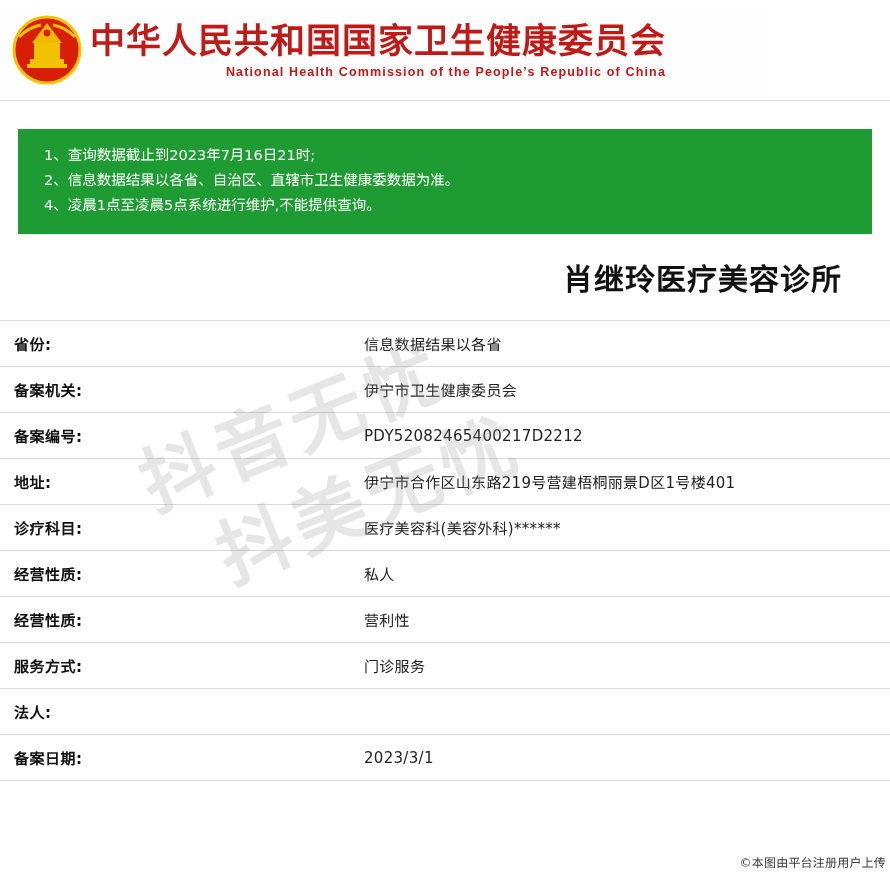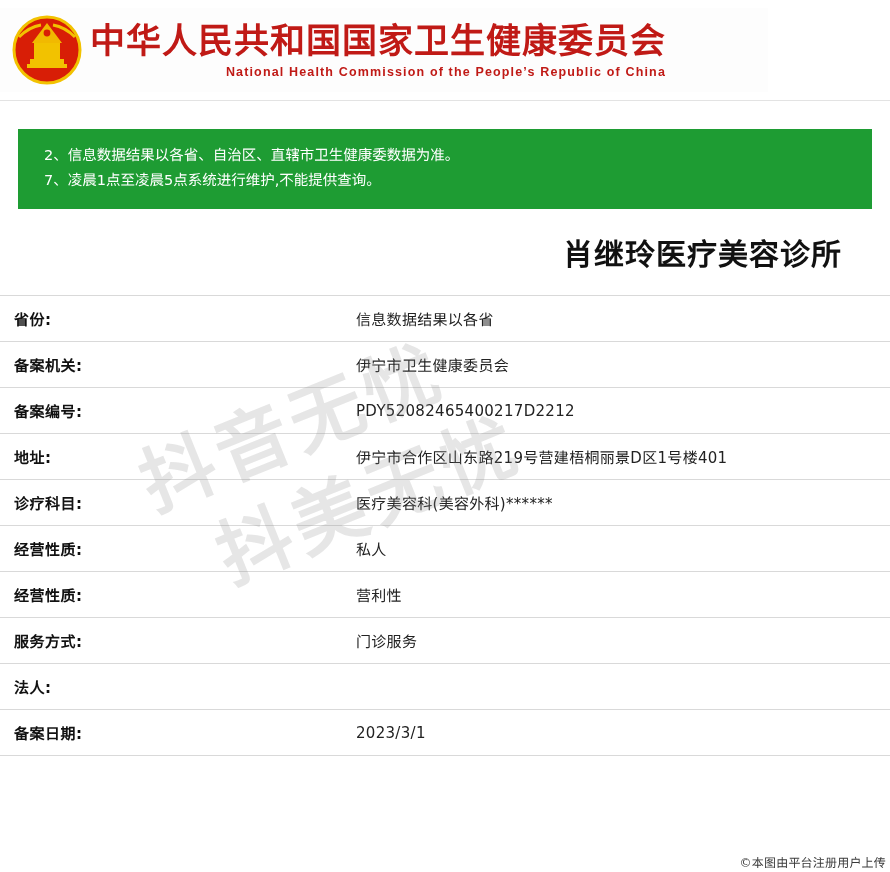--- a/index.html
+++ b/index.html
@@ -109,21 +109,21 @@
   }
   .info-table tr {
     height: 46px;
   }
   .info-table td {
     border-top: 1px solid #d9d9d9;
     border-bottom: 1px solid #d9d9d9;
     font-size: 15px;
     font-family: "DejaVu Sans", "Liberation Sans", sans-serif;
     vertical-align: middle;
-    padding: 0;
+    padding: 8px;
     background: #ffffff;
   }
   td.label-cell {
     width: 334px;
     padding-left: 14px;
     font-weight: bold;
     color: #111111;
     letter-spacing: 0.5px;
   }
   td.value-cell {
@@ -184,22 +184,23 @@
       </svg>
     </div>
     <div class="header-text">
       <div class="header-cn">中华人民共和国国家卫生健康委员会</div>
       <div class="header-en">National Health Commission of the People’s Republic of China</div>
     </div>
   </div>
 </div>
 
 <div class="notice">
+  <div class="notice-line">1、查询数据截止到2023年7月16日21时;</div>
   <div class="notice-line">2、信息数据结果以各省、自治区、直辖市卫生健康委数据为准。</div>
-  <div class="notice-line">7、凌晨1点至凌晨5点系统进行维护,不能提供查询。</div>
+  <div class="notice-line">4、凌晨1点至凌晨5点系统进行维护,不能提供查询。</div>
 </div>
 
 <div class="title-wrap">
   <div class="doc-title">肖继玲医疗美容诊所</div>
 </div>
 
 <table class="info-table">
   <tbody>
     <tr>
       <td class="label-cell">省份:</td>

